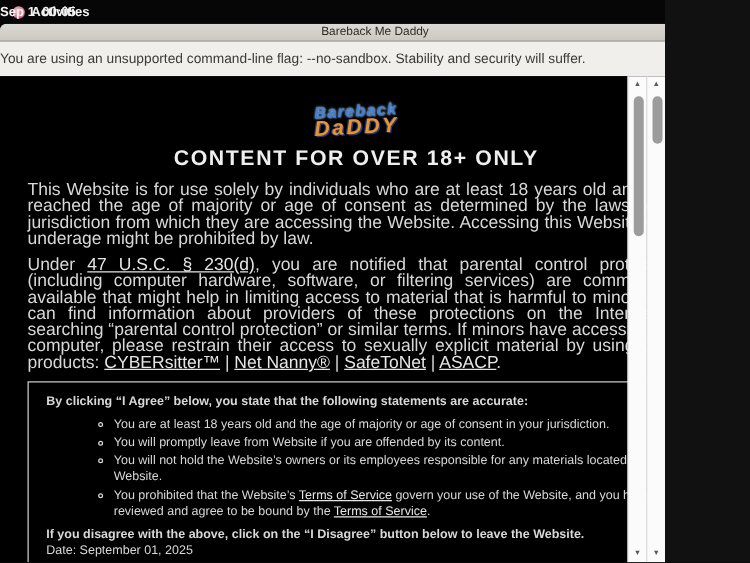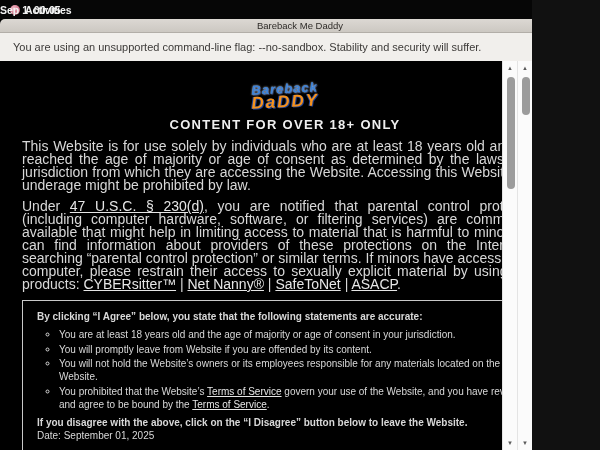--- a/index.html
+++ b/index.html
@@ -22,39 +22,39 @@
 
   
   .titlebar { position:absolute; top:19px; left:0; width:600px; height:14px;
               background:linear-gradient(#dcd8d3,#ccc8c2); border-bottom:1px solid #b2aea8;
               border-radius:5px 5px 0 0; display:flex; align-items:center; justify-content:center; }
   .titlebar .title { font-size:9.5px; font-weight:400; color:#2e2b28; }
   .titlebar .close { position:absolute; right:12px; top:0; line-height:14px; font-size:11px; color:#44413d; cursor:pointer; }
 
   
   .infobar { position:absolute; top:33px; left:0; width:600px; height:28px; background:#f1efec;
-             display:flex; align-items:center; padding:0 13px; font-size:11px; color:#3c3a38; }
+             display:flex; align-items:center; padding:0 0; font-size:11px; color:#3c3a38; }
   .infobar .close2 { position:absolute; right:18px; font-size:13px; color:#4d4b49; cursor:pointer; }
 
   
   .content { position:absolute; top:61px; left:0; width:570px; height:389px; background:#000;
              color:#dcdcdc; padding:20px 22px 0 22px; overflow:hidden; }
   .logo { text-align:center; transform:rotate(-3deg); margin-bottom:4px; }
   .logo-l1 { font-size:13px; font-weight:800; letter-spacing:1px; font-style:italic;
              text-shadow:0 0 2px rgba(255,255,255,.85), 1px 1px 0 rgba(20,40,90,.9); }
   .logo-l2 { font-size:17px; font-weight:800; letter-spacing:2px; margin-top:-4px; font-style:italic;
              text-shadow:1px 1px 0 #1d3f8f, -1px 0 0 #1d3f8f; }
-  h1 { font-size:13px; font-weight:700; letter-spacing:1.3px; text-align:center; color:#efefef; margin-top:5px; }
+  h1 { font-size:17px; font-weight:700; letter-spacing:1.3px; text-align:center; color:#efefef; margin-top:5px; }
   .para { font-size:14px; line-height:13px; text-align:justify; margin-top:8px; color:#d8d8d8; }
   .para a, .agreement-box a { color:#e6e6e6; text-decoration:underline; cursor:pointer; }
   .agreement-box { border:1px solid #c9c9c9; margin-top:9px; padding:9px 14px 26px 14px;
                    font-size:10px; line-height:13px; color:#d8d8d8; }
   .bold { font-weight:700; }
   .agreement-box ul { margin:5px 0 5px 0; padding-left:22px; list-style:circle; }
-  .agreement-box li { margin-top:1.5px; }
+  .agreement-box li { margin-top:1.5px;margin-left:32px; }
   .agreement-box .note { margin-top:5px; }
   .agreement-box .date { margin-top:0; }
   .buttons { display:flex; justify-content:center; gap:20px; margin-top:12px; }
   .btn { font-family:"Liberation Sans", sans-serif; font-size:13px; font-weight:700; letter-spacing:.5px;
          padding:13px 20px; cursor:pointer; }
   .btn-agree { color:#fff; border:none; }
   .btn-disagree { background:#000; color:#fff; border:1px solid #d6d6d6; }
 
   
   .sb { position:absolute; top:61px; bottom:0; width:15px; background:#fbfbfb; border-left:1px solid #e4e4e4; }

